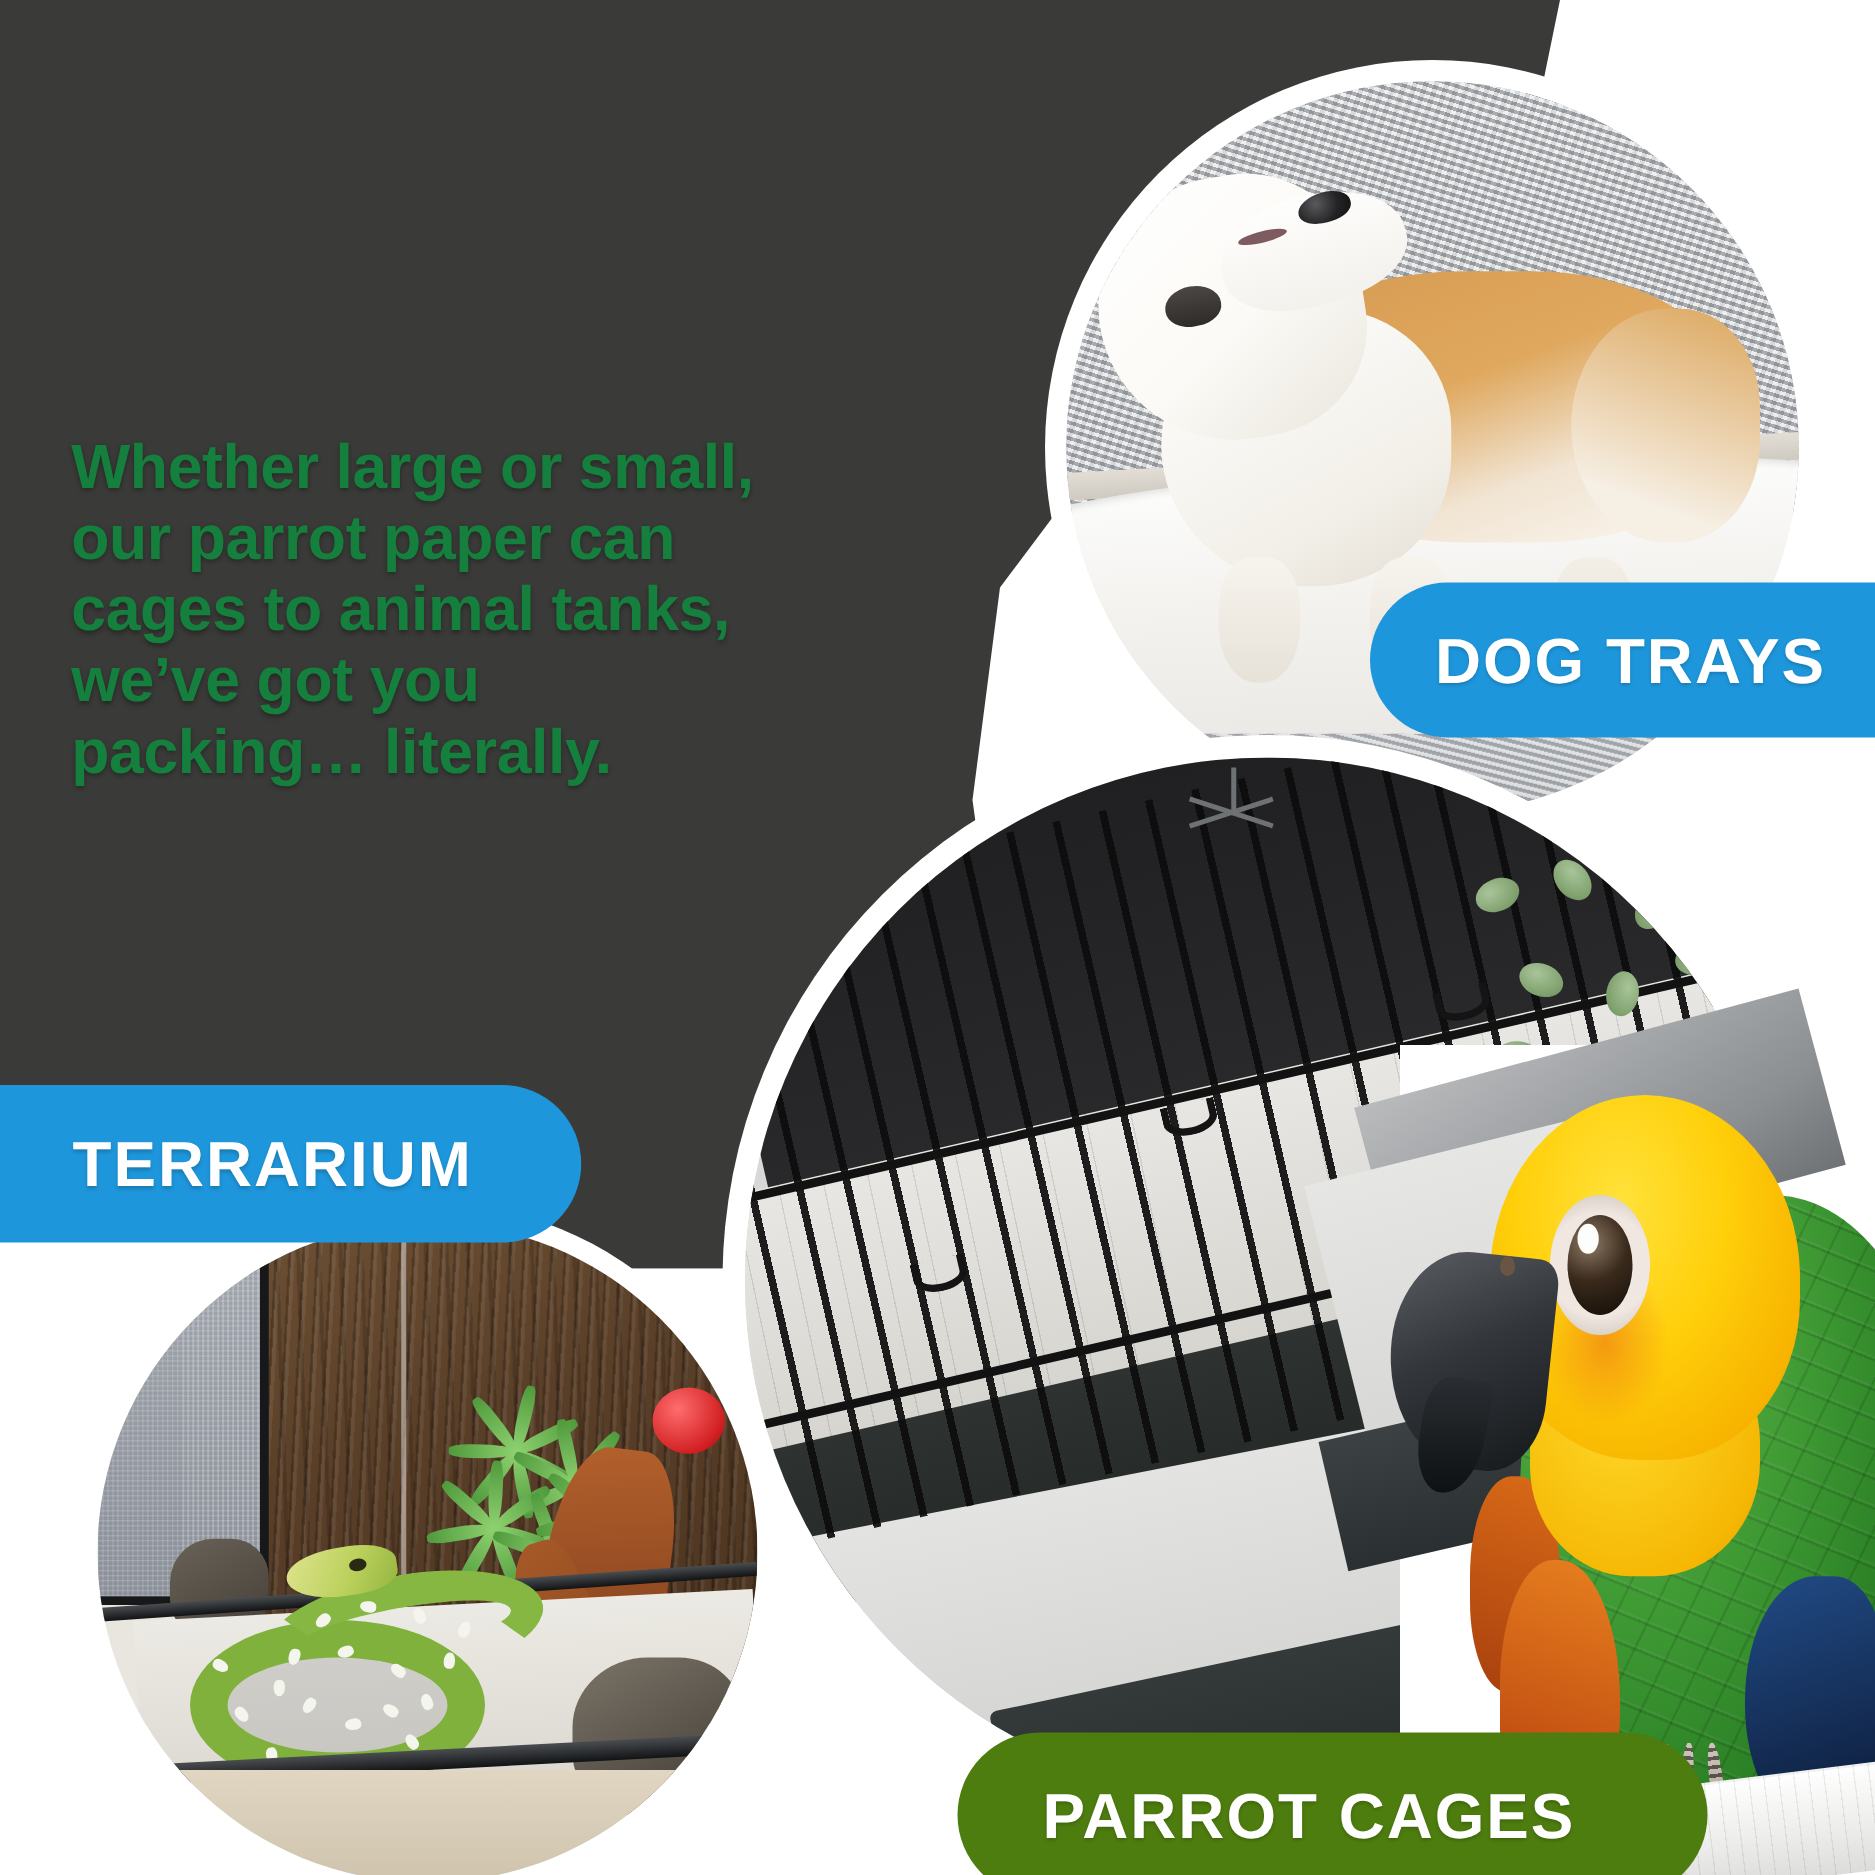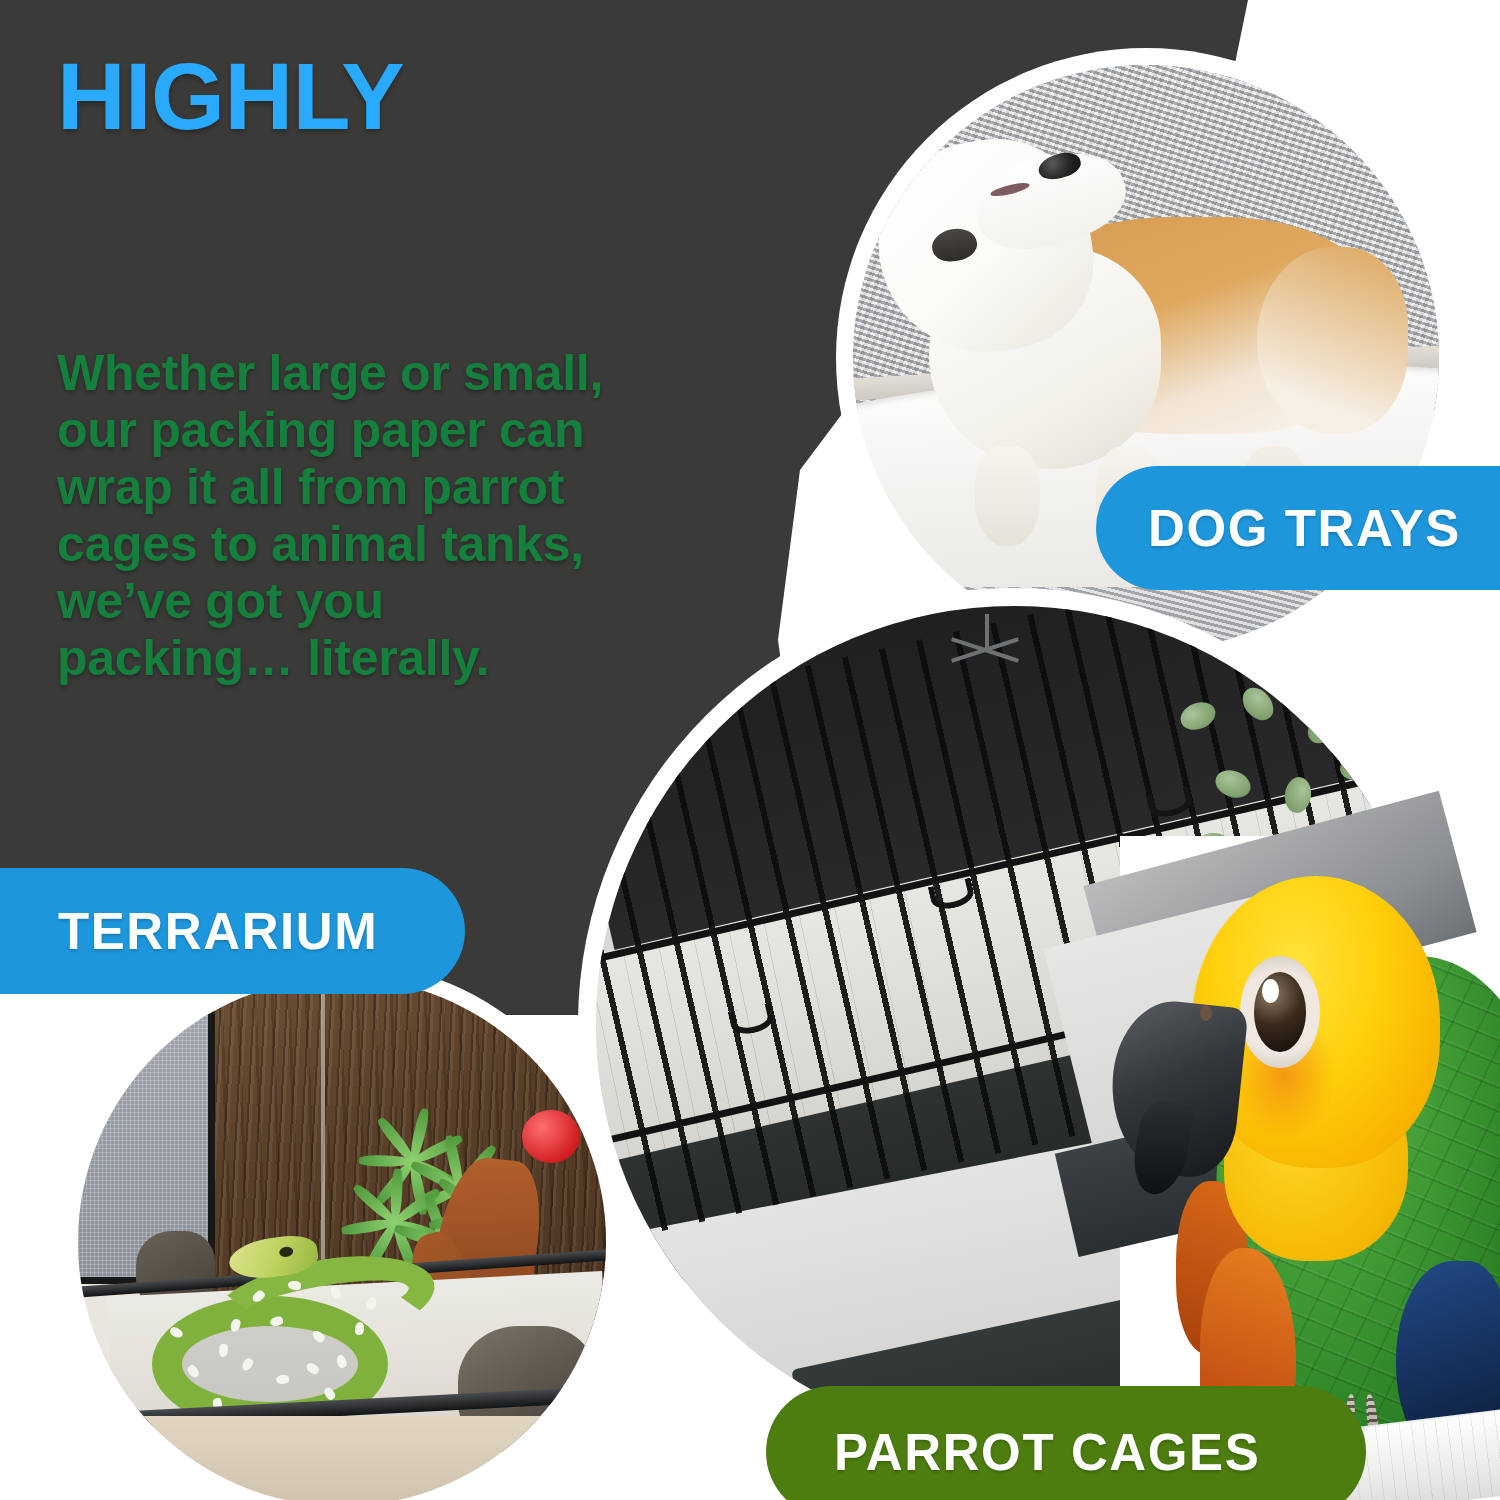--- a/index.html
+++ b/index.html
@@ -651,27 +651,25 @@
       <div class="p-toe t1"></div>
       <div class="p-toe t2"></div>
       <div class="p-toe t3"></div>
     </div>
     <div class="parrot-perch">
       <div class="parrot-perch-lines"></div>
     </div>
   </div>
 
   <h1 class="headline" style="color: rgb(41, 170, 255);">
-    <span class="l1">HIGHLY</span>
   </h1>
 
   <div class="bodycopy">
     <span>Whether large or small,</span>
-    <span>our packing paper can</span>
-    <span>wrap it all from parrot</span>
+    <span>our parrot paper can</span>
     <span>cages to animal tanks,</span>
     <span>we’ve got you</span>
     <span>packing… literally.</span>
   </div>
 
   <div class="badge" id="badge-dog" style="background: rgb(30, 150, 219);">
     <span>DOG TRAYS</span>
   </div>
   <div class="badge" id="badge-terr" style="background: rgb(30, 150, 219);">
     <span>TERRARIUM</span>

